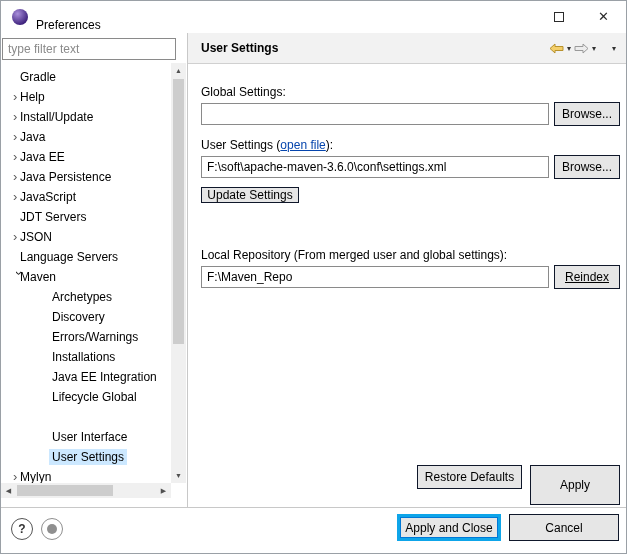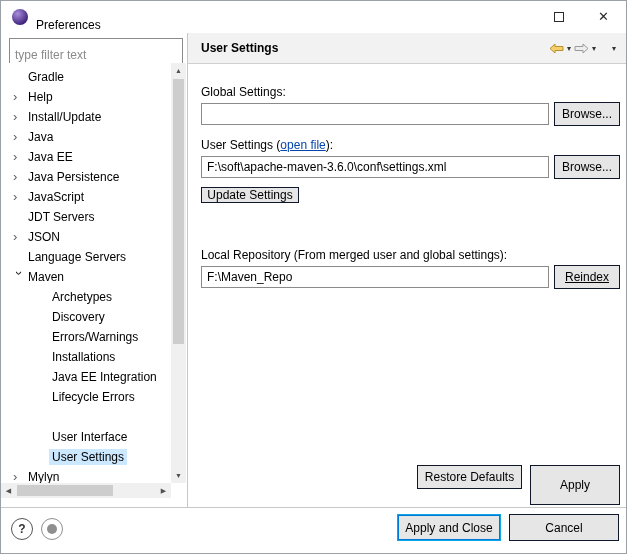--- a/index.html
+++ b/index.html
@@ -11,26 +11,26 @@
   .titlebar { position:absolute; left:0; top:0; right:0; height:32px; background:#ffffff; }
   .title-icon { position:absolute; left:11px; top:8px; width:16px; height:16px; border-radius:50%;
     background: radial-gradient(circle at 35% 30%, #a98fdb, #3b1f7a 75%); }
   .title-text { position:absolute; left:35px; top:8px; line-height:32px; font-size:12px; }
   .tb-btn { position:absolute; top:0; width:45px; height:31px; display:flex; align-items:center; justify-content:center; }
   .tb-max { right:45px; } .tb-close { right:0; }
   .max-glyph { width:10px; height:10px; border:1px solid #2b2b2b; }
   .close-glyph { font-size:13px; color:#2b2b2b; line-height:1; }
 
   
-  .filter-input { position:absolute; left:8px; top:37px; width:174px; height:22px; border:1px solid #8a8a8a;
-    padding:16px 5px; font:12px "Liberation Sans", sans-serif; }
+  .filter-input { position:absolute; left:1px; top:37px; width:174px; height:22px; border:1px solid #8a8a8a;
+    padding:4px 5px; font:12px "Liberation Sans", sans-serif; }
   .filter-input::placeholder { color:#8a8a8a; opacity:1; }
   .tree { position:absolute; left:0; top:62px; width:170px; height:420px; overflow:hidden; background:#fff; }
   .tree-item { position:absolute; left:0; width:170px; height:20px; line-height:20px; white-space:nowrap; }
-  .t1 { padding-left:24px; } .t2 { padding-left:48px; }
+  .t1 { padding-left:16px; } .t2 { padding-left:48px; }
   .chev { position:absolute; left:12px; top:0; width:12px; height:20px; line-height:19px; font-size:13px; color:#5a5a5a; }
   .chev.expanded { transform: rotate(90deg); color:#1a1a1a; }
   .tree-label { padding:1px 3px; }
   .selected .tree-label { background:#cce8ff; }
 
   
   .vscroll { position:absolute; left:170px; top:62px; width:15px; height:420px; background:#f0f0f0; }
   .hscroll { position:absolute; left:0; top:482px; width:170px; height:15px; background:#f0f0f0; }
   .sbtn { position:absolute; width:15px; height:15px; display:flex; align-items:center; justify-content:center;
     font-size:7px; color:#505050; }
@@ -50,21 +50,21 @@
   .nav-gap { width:10px; }
 
   
   .lbl { position:absolute; font-size:12px; }
   .field { position:absolute; height:22px; border:1px solid #8a8a8a; background:#fff; padding:0 5px;
     font:12px "Liberation Sans", sans-serif; }
   .btn { position:absolute; background:#e6e6e6; border:1px solid #0f172a; font-size:12px;
     display:flex; align-items:center; justify-content:center; }
   .link { color:#0645ad; text-decoration:underline; cursor:pointer; }
   .underline { text-decoration:underline; }
-  .btn-default { border:1px solid #0ea5e9; box-shadow: inset 0 0 0 1px #0078d7; }
+  .btn-default { border:3px solid #0ea5e9; box-shadow: inset 0 0 0 1px #0078d7; }
 
   
   .circle-btn { position:absolute; width:22px; height:22px; border-radius:50%; border:1px solid #555;
     display:flex; align-items:center; justify-content:center; background:#fff; }
   .help-glyph { font-size:12px; font-weight:bold; color:#333; }
   .record-outer { border-color:#8f8f8f; }
   .record-dot { width:10px; height:10px; border-radius:50%; background:#8f8f8f; }
 </style>
 </head>
 <body>
@@ -94,21 +94,21 @@
     <div class="tree-item t1" style="top:124px"><span class="chev">›</span><span class="tree-label">JavaScript</span></div>
     <div class="tree-item t1" style="top:144px"><span class="tree-label">JDT Servers</span></div>
     <div class="tree-item t1" style="top:164px"><span class="chev">›</span><span class="tree-label">JSON</span></div>
     <div class="tree-item t1" style="top:184px"><span class="tree-label">Language Servers</span></div>
     <div class="tree-item t1" style="top:204px"><span class="chev expanded">›</span><span class="tree-label">Maven</span></div>
     <div class="tree-item t2" style="top:224px"><span class="tree-label">Archetypes</span></div>
     <div class="tree-item t2" style="top:244px"><span class="tree-label">Discovery</span></div>
     <div class="tree-item t2" style="top:264px"><span class="tree-label">Errors/Warnings</span></div>
     <div class="tree-item t2" style="top:284px"><span class="tree-label">Installations</span></div>
     <div class="tree-item t2" style="top:304px"><span class="tree-label">Java EE Integration</span></div>
-    <div class="tree-item t2" style="top:324px"><span class="tree-label">Lifecycle Errors</span></div>
+    <div class="tree-item t2" style="top:324px"><span class="tree-label">Lifecycle Global</span></div>
     <div class="tree-item t2" style="top:364px"><span class="tree-label">User Interface</span></div>
     <div class="tree-item t2 selected" style="top:384px"><span class="tree-label">User Settings</span></div>
     <div class="tree-item t1" style="top:404px"><span class="chev">›</span><span class="tree-label">Mylyn</span></div>
   </div>
 
   <div class="vscroll">
     <div class="sbtn v-up">
         <span>▲</span>
       </div>
     <div class="v-thumb"></div>

